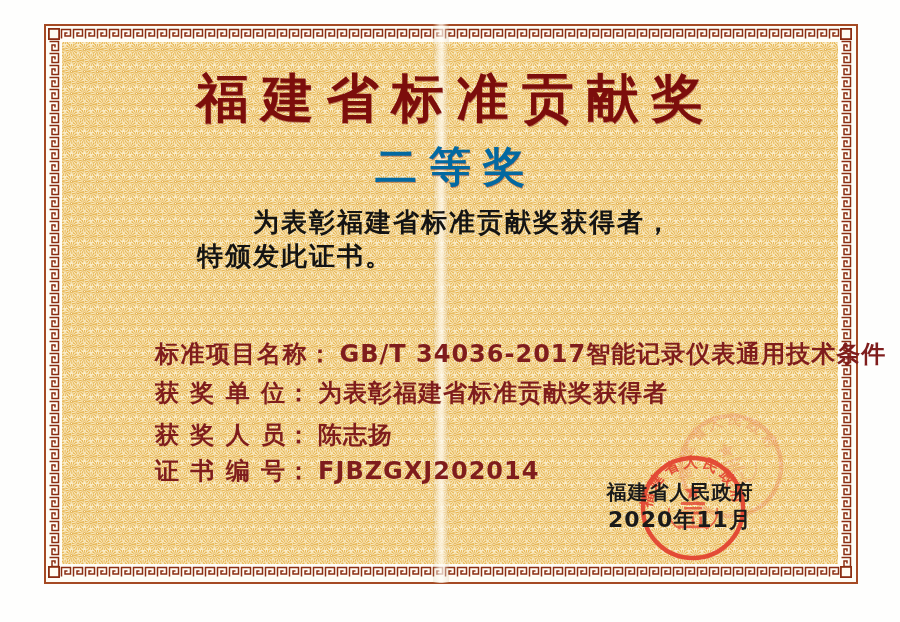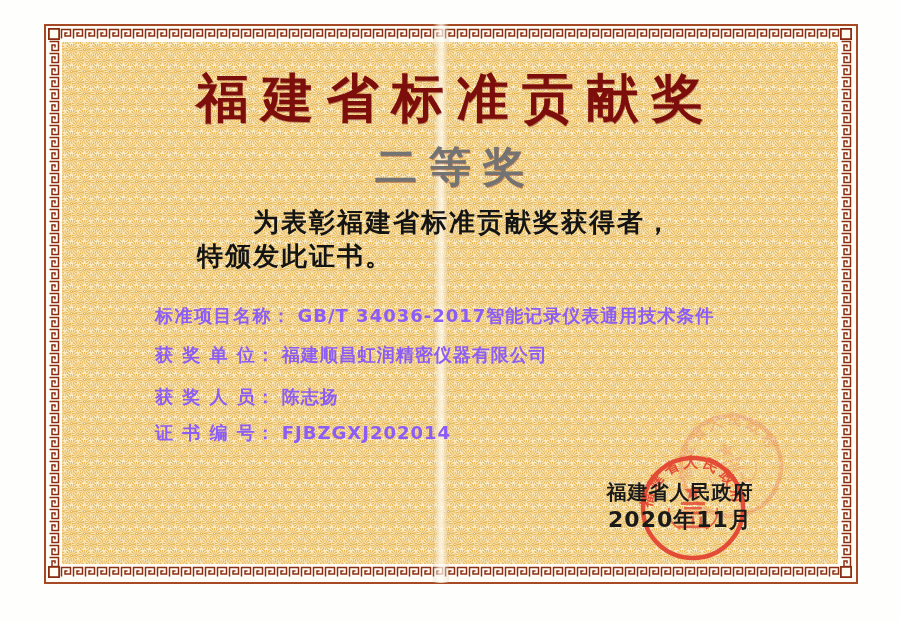--- a/index.html
+++ b/index.html
@@ -21,31 +21,31 @@
   }
   .title {
     position:absolute; left:44px; right:44px; top:70px; z-index:3;
     text-align:center; color:#7c0e0c; font-weight:bold;
     font-size:52px; line-height:56px; letter-spacing:13px; padding-left:13px;
     font-family:"DejaVu Serif", serif;
     text-shadow:0.5px 0.5px 0 rgba(124,14,12,0.4);
   }
   .award {
     position:absolute; left:44px; right:44px; top:143px; z-index:3;
-    text-align:center; color:#737373; font-weight:bold;
+    text-align:center; color:#0369a1; font-weight:bold;
     font-size:42px; line-height:48px; letter-spacing:12px; padding-left:12px;
     font-family:"DejaVu Serif", serif;
     text-shadow:0.5px 0.5px 0 rgba(124,14,12,0.4);
   }
   .cit { position:absolute; z-index:3; color:#141414; font-weight:bold;
          font-size:26px; line-height:30px; letter-spacing:2px; }
   .cit-1 { left:253px; top:207px; }
   .cit-2 { left:197px; top:241px; }
-  .field { position:absolute; left:155px; z-index:3; color:#8b5cf6;
-           font-weight:bold; font-size:18px; line-height:22px; white-space:nowrap; }
+  .field { position:absolute; left:155px; z-index:3; color:#7f1d1d;
+           font-weight:bold; font-size:24px; line-height:22px; white-space:nowrap;margin-top:38px; }
   .field .lab { letter-spacing:1.5px; }
   .field .val { margin-left:6px; letter-spacing:1px; }
   .f1 { top:305px; } .f2 { top:344px; } .f3 { top:386px;text-align:right; } .f4 { top:422px;text-align:center; }
   .sig { position:absolute; left:595px; top:481px; width:170px; z-index:3;
          text-align:center; color:#1a1a1a; font-weight:bold; }
   .sig .issuer { font-size:20px; line-height:22px; letter-spacing:1px; }
   .sig .date   { font-size:22px; line-height:22px; margin-top:6px; letter-spacing:1px; }
   .seal-svg { position:absolute; left:608px; top:423px; z-index:2; overflow:visible; }
 </style>
 </head>
@@ -145,21 +145,21 @@
   <div class="title">福建省标准贡献奖</div>
   <div class="award">二等奖</div>
 
   <div class="cit cit-1">为表彰福建省标准贡献奖获得者，</div>
   <div class="cit cit-2">特颁发此证书。</div>
 
   <div class="field f1">
     <span class="lab">标准项目名称：</span><span class="val">GB/T 34036-2017智能记录仪表通用技术条件</span>
   </div>
   <div class="field f2">
-    <span class="lab">获 奖 单 位：</span><span class="val">福建顺昌虹润精密仪器有限公司</span>
+    <span class="lab">获 奖 单 位：</span><span class="val">为表彰福建省标准贡献奖获得者</span>
   </div>
   <div class="field f3">
     <span class="lab">获 奖 人 员：</span><span class="val">陈志扬</span>
   </div>
   <div class="field f4">
     <span class="lab">证 书 编 号：</span><span class="val">FJBZGXJ202014</span>
   </div>
 
   <div class="sig">
     <div class="issuer">福建省人民政府</div>

